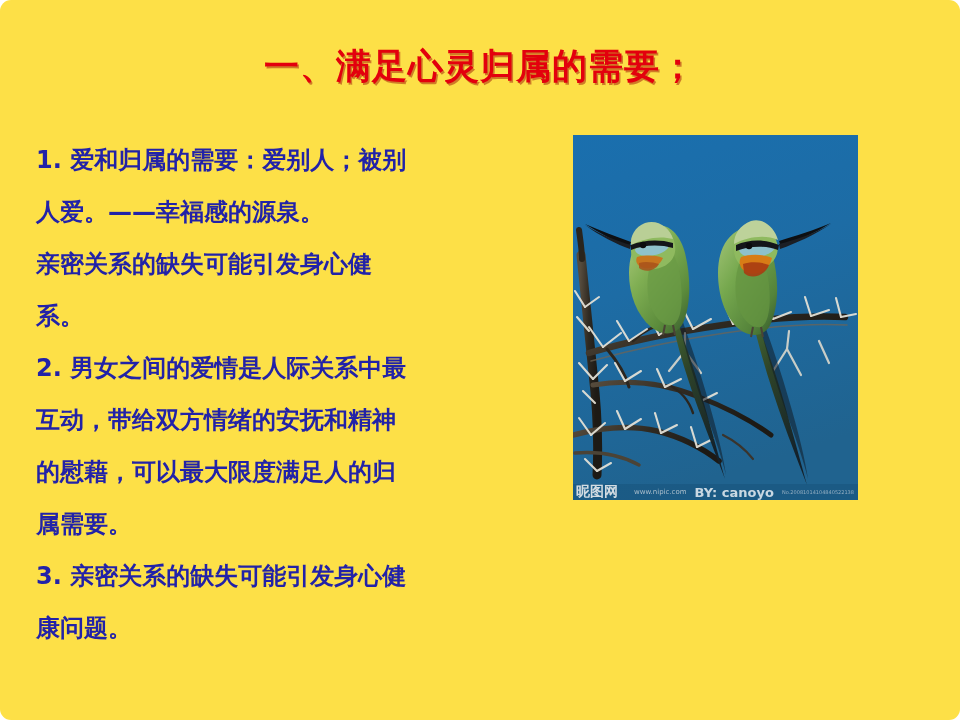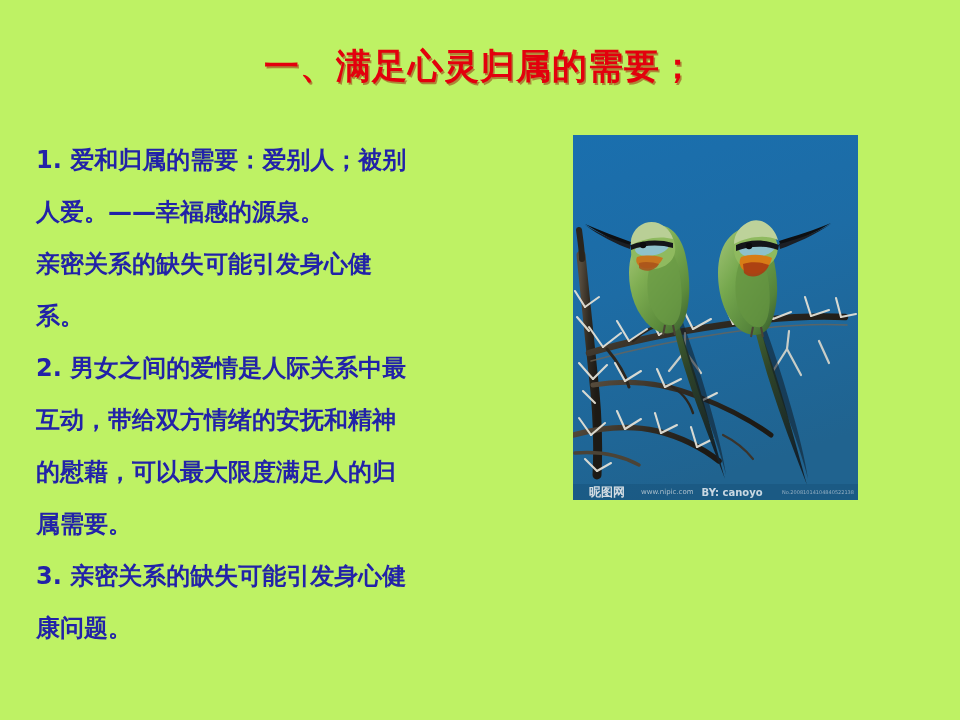--- a/index.html
+++ b/index.html
@@ -12,21 +12,22 @@
     height: 720px;
     overflow: hidden;
     font-family: "DejaVu Sans", "Liberation Sans", sans-serif;
     position: relative;
   }
   #slide {
     position: absolute;
     left: 0; top: 0;
     width: 960px;
     height: 720px;
-    background: #bef264;
+    background: #fde047;
+    border-radius: 11px;
   }
 
   
   #slide-title {
     position: absolute;
     left: 0;
     top: 44px;
     width: 960px;
     text-align: center;
     color: #e3000d;
@@ -74,37 +75,37 @@
     left: 0;
     bottom: 0;
     width: 285px;
     height: 16px;
     display: flex;
     align-items: center;
     pointer-events: none;
   }
   .wm-logo {
     color: #f3f3f3;
-    font-size: 12px;
+    font-size: 14px;
     font-weight: bold;
-    margin-left: 16px;
+    margin-left: 3px;
     opacity: 0.85;
     letter-spacing: 0px;
     white-space: nowrap;
   }
   .wm-url {
     color: #cfd8de;
     font-size: 7px;
     margin-left: 16px;
     opacity: 0.8;
     white-space: nowrap;
   }
   .wm-author {
     color: #e8eef3;
-    font-size: 10px;
+    font-size: 13px;
     font-weight: bold;
     margin-left: 8px;
     opacity: 0.85;
     white-space: nowrap;
   }
   .wm-right {
     position: absolute;
     right: 4px;
     color: #b9c9d6;
     font-size: 5px;

